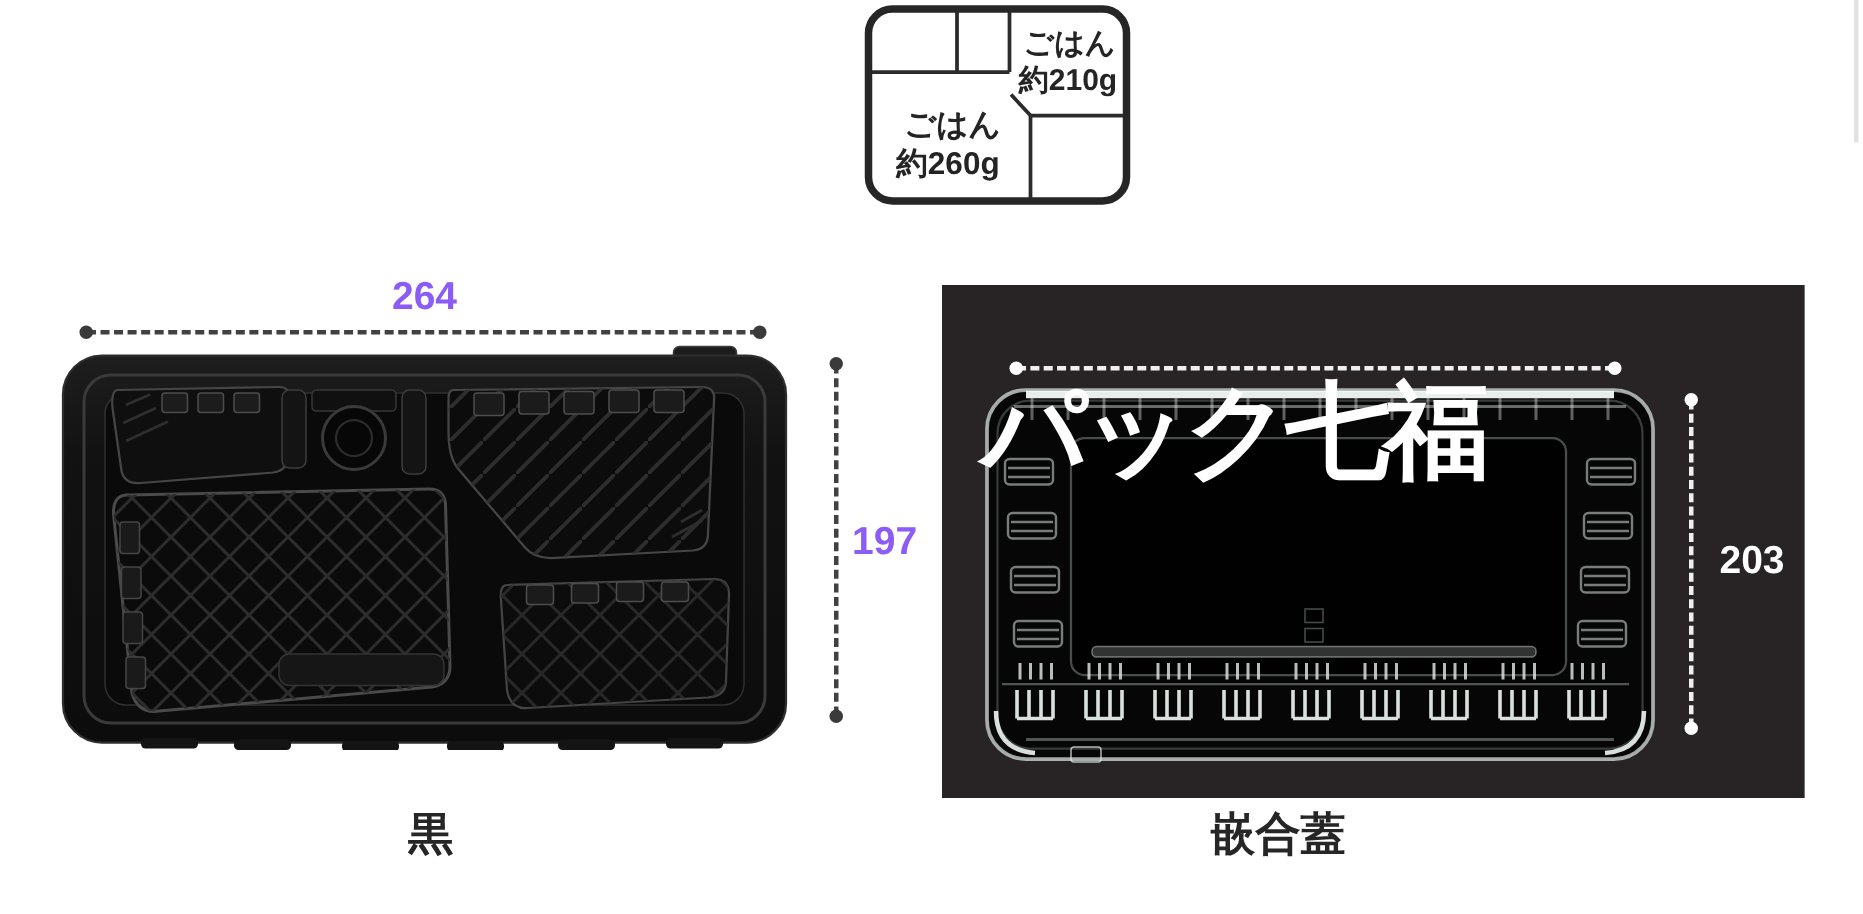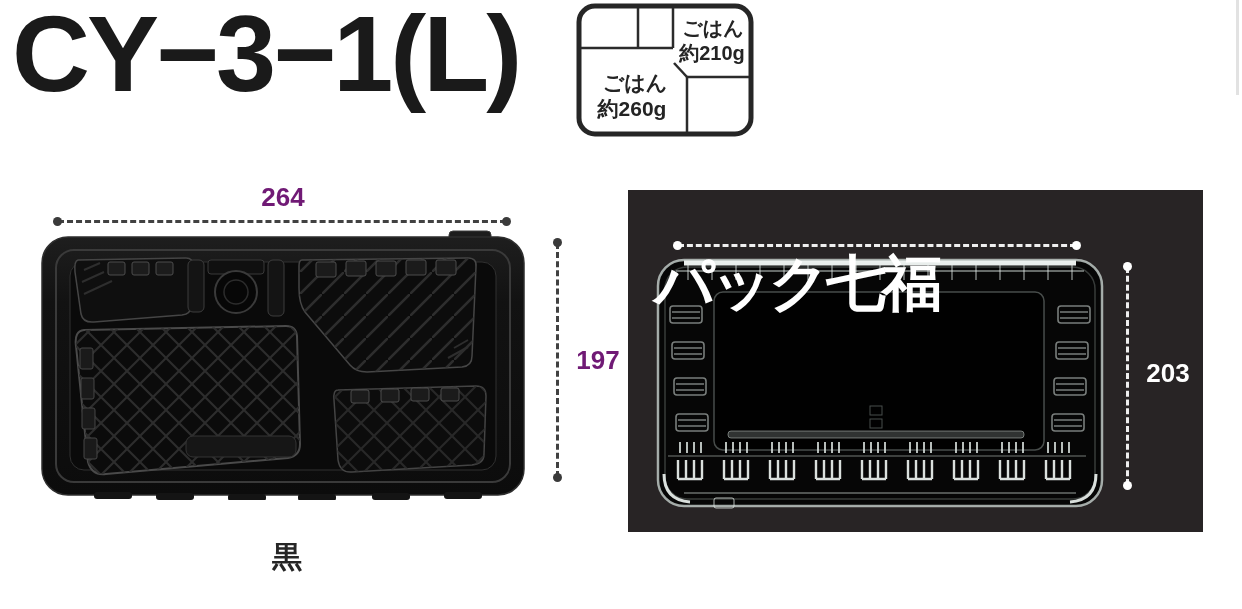--- a/index.html
+++ b/index.html
@@ -5,21 +5,21 @@
   html,body{margin:0;padding:0;}
   body{width:1242px;height:609px;background:#ffffff;position:relative;overflow:hidden;
        font-family:"Liberation Sans", sans-serif;}
   .abs{position:absolute;}
 
   
   .title{left:12px;top:0px;font-size:108px;font-weight:700;letter-spacing:-3px;
          color:#1a1a1a;line-height:1.0;white-space:nowrap;}
 
   
-  .dim-label{font-size:26px;font-weight:700;color:#701a75;text-align:center;line-height:1;}
+  .dim-label{font-size:26px;font-weight:700;color:#8b5cf6;text-align:center;line-height:1;}
   .dim-label.light{color:#ffffff;}
 
   
   .dimline-h{border-top:3px dashed #414141;height:0;}
   .dimline-v{border-left:3px dashed #414141;width:0;}
   .dimline-h.light{border-top:3px dashed rgba(255,255,255,.93);}
   .dimline-v.light{border-left:3px dashed rgba(255,255,255,.93);}
   .dot{position:absolute;width:9px;height:9px;border-radius:50%;background:#3a3a3a;}
   .dot.light{background:#ffffff;}
   .dimline-h .dot.start{left:-5px;top:-6px;}
@@ -27,31 +27,30 @@
   .dimline-v .dot.start{top:-5px;left:-6px;}
   .dimline-v .dot.end{bottom:-5px;left:-6px;}
 
   
   .caption{font-size:30px;font-weight:700;color:#262626;text-align:center;line-height:1;}
 
   
   .panel{left:628px;top:190px;width:575px;height:342px;background:#282425;}
 
   
-  .watermark{left:654px;top:254px;width:460px;font-size:60px;font-weight:800;
+  .watermark{left:654px;top:254px;width:460px;font-size:70px;font-weight:800;
              color:#ffffff;letter-spacing:-4px;line-height:1;white-space:nowrap;z-index:6;font-family:Liberation Serif, serif;}
 
   .edge-sliver{left:1236px;top:0px;width:3px;height:95px;background:#e2e2e2;}
 </style>
 </head>
 <body>
 
 <div style="position:absolute;inset:0;">
 
-  <div class="abs title">CY−3−1(L)</div>
 
   <svg class="abs" style="left:575px;top:2px;" width="180" height="136" viewBox="0 0 180 136">
     <rect x="4" y="4" width="172" height="128" rx="16" fill="#ffffff" stroke="#262626" stroke-width="5"></rect>
     <g stroke="#2b2b2b" stroke-width="2.5" fill="none">
       <line x1="63" y1="6" x2="63" y2="46"></line>
       <line x1="98" y1="6" x2="98" y2="46"></line>
       <line x1="6" y1="46" x2="98" y2="46"></line>
       <line x1="99" y1="61" x2="112" y2="75"></line>
       <line x1="112" y1="75" x2="174" y2="75"></line>
       <line x1="112" y1="75" x2="112" y2="130"></line>
@@ -68,21 +67,21 @@
 
   <div class="abs dimline-h" style="left:58px;top:220px;width:448px;">
     <i class="dot start"></i>
     <i class="dot end"></i>
   </div>
 
   <div class="abs dimline-v" style="left:556px;top:243px;height:234px;">
     <i class="dot start"></i>
     <i class="dot end"></i>
   </div>
-  <div class="abs dim-label" style="left:568px;top:347px;width:60px;text-align:center;">197</div>
+  <div class="abs dim-label" style="left:568px;top:347px;width:60px;text-align:left;">197</div>
 
   <svg class="abs" style="left:36px;top:228px;" width="502" height="272" viewBox="0 0 502 272">
     <defs>
       <linearGradient id="bodyGrad" x1="0" y1="0" x2="0" y2="1">
         <stop offset="0" stop-color="#1e1e1e"></stop>
           <stop offset="0.25" stop-color="#121212"></stop>
         <stop offset="1" stop-color="#0c0c0c"></stop>
       </linearGradient>
       <pattern id="quilt" patternUnits="userSpaceOnUse" width="26" height="26">
         <path d="M0,0 L26,26 M26,0 L0,26" stroke="#2d2d2d" stroke-width="2" fill="none"></path>
@@ -222,15 +221,16 @@
     <i class="dot light start"></i>
     <i class="dot light end"></i>
   </div>
 
   <div class="abs dimline-v light" style="left:1126px;top:267px;height:218px;z-index:5;">
     <i class="dot light start"></i>
     <i class="dot light end"></i>
   </div>
   <div class="abs dim-label light" style="left:1138px;top:360px;width:60px;text-align:center;z-index:5;">203</div>
 
+  <div class="abs caption" style="left:777px;top:542px;width:150px;">嵌合蓋</div>
 
   <div class="abs edge-sliver"></div>
 </div>
 
 </body></html>

